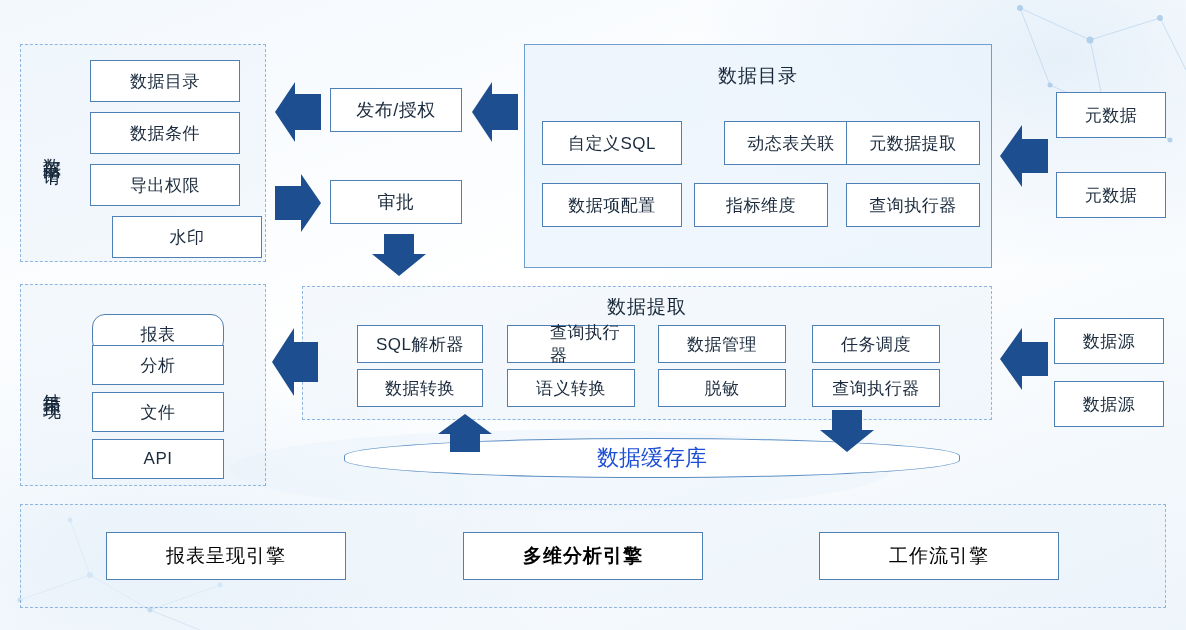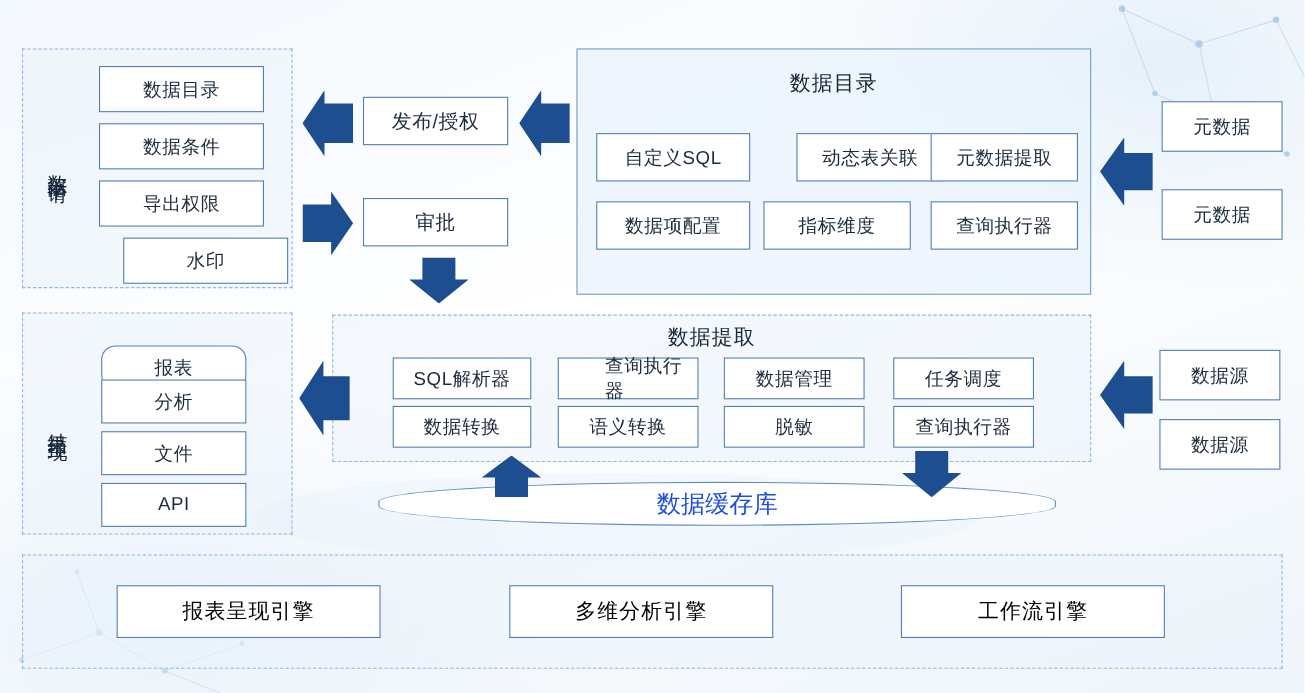--- a/index.html
+++ b/index.html
@@ -220,16 +220,16 @@
   </svg>
 
   <div class="cell" style="left:1054px; top:318px; width:110px; height:46px;">数据源</div>
   <div class="cell" style="left:1054px; top:381px; width:110px; height:46px;">数据源</div>
   <svg class="arrow" style="left:1000px; top:328px;" width="48" height="62" viewBox="0 0 48 62">
     <path d="M48 14 L48 48 L22 48 L22 62 L0 31 L22 0 L22 14 Z" fill="#1d4e8f"></path>
   </svg>
 
   <div class="panel dashed" style="left:20px; top:504px; width:1146px; height:104px;"></div>
   <div class="engine" style="left:106px; top:532px; width:240px; height:48px;">报表呈现引擎</div>
-  <div class="engine" style="left:463px; top:532px; width:240px; height:48px;">多维分析引擎</div>
+  <div class="engine" style="left:463px; top:532px; width:240px; height:48px;font-weight:bold;">多维分析引擎</div>
   <div class="engine" style="left:819px; top:532px; width:240px; height:48px;">工作流引擎</div>
 
 </div>
 
 </body></html>

